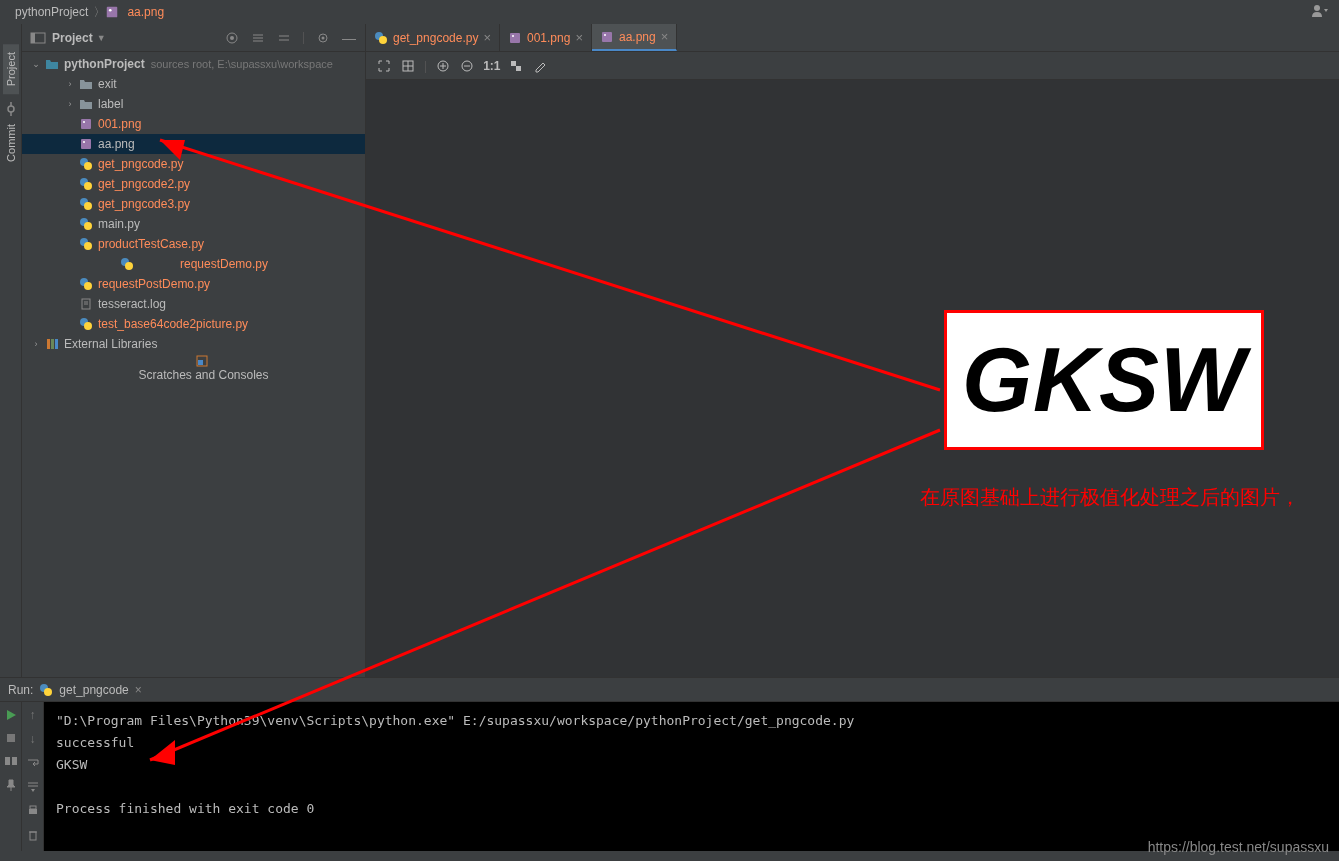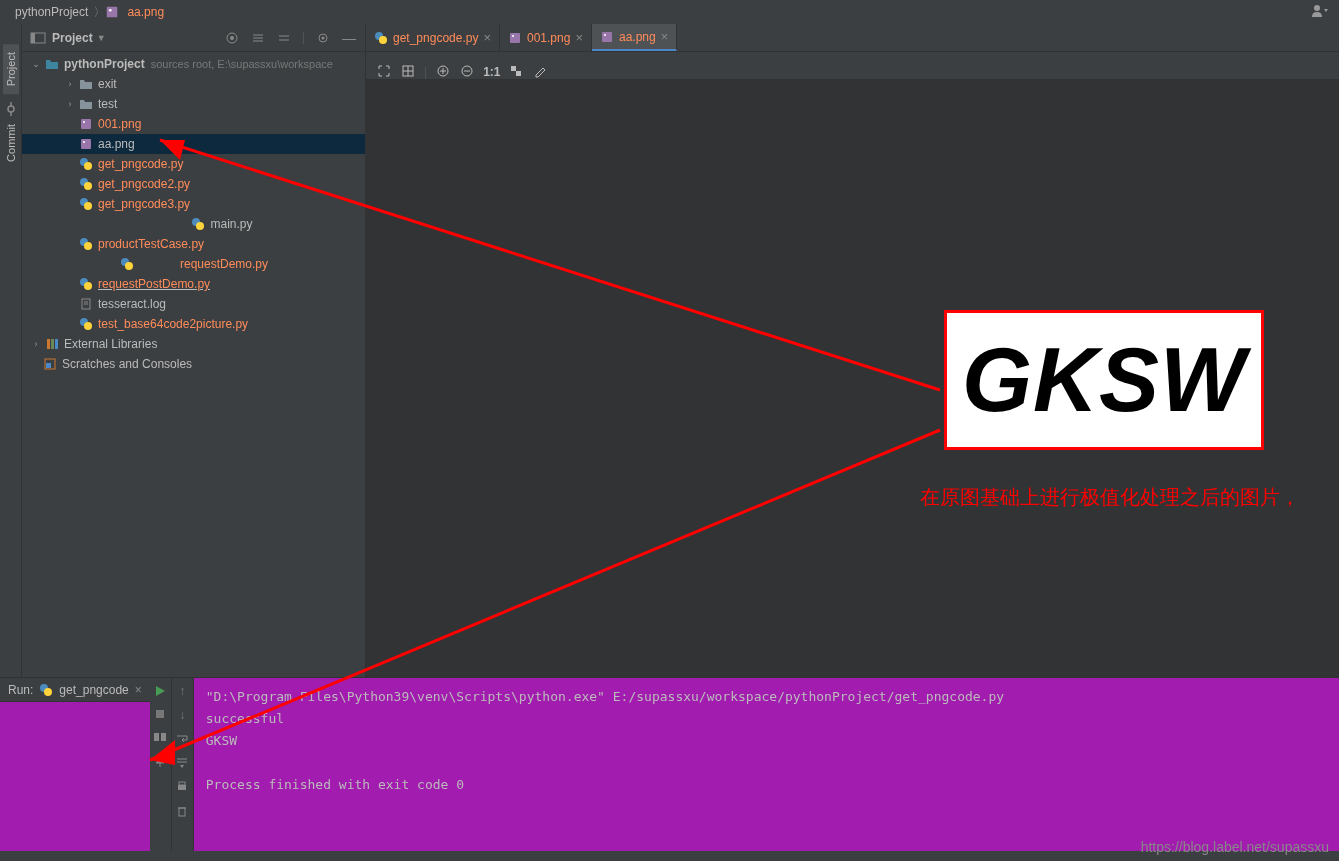--- a/index.html
+++ b/index.html
@@ -34,26 +34,26 @@
 
 .editor-area { flex: 1; background: #2b2b2b; display: flex; flex-direction: column; }
 .tabs { height: 28px; background: #3c3f41; border-bottom: 1px solid #323232; display: flex; align-items: stretch; }
 .tab { display: flex; align-items: center; padding: 0 8px; gap: 5px; border-right: 1px solid #323232; cursor: pointer; }
 .tab.active { background: #4e5254; border-bottom: 2px solid #4a88c7; }
 .tab-label { color: #bbb; }
 .tab-label.orange { color: #ff8c5a; }
 .tab-close { color: #888; font-size: 13px; }
 .file-icon { width: 14px; height: 14px; }
 
-.image-toolbar { height: 28px; background: #3c3f41; border-bottom: 1px solid #323232; display: flex; align-items: flex-end; gap: 8px; padding: 0 10px; color: #bbb; }
+.image-toolbar { height: 28px; background: #3c3f41; border-bottom: 1px solid #323232; display: flex; align-items: center; gap: 8px; padding: 0 10px; color: #bbb; }
 .toolbar-btn { cursor: pointer; width: 16px; height: 16px; display: inline-flex; align-items: center; justify-content: center; }
 
 .image-canvas { flex: 1; background: #313335; position: relative; }
 
-.run-panel { height: 174px; background: #a21caf; border-top: 1px solid #323232; display: flex; }
+.run-panel { height: 174px; background: #000000; border-top: 1px solid #323232; display: flex; flex-direction: column; }
 .run-header { height: 24px; background: #3c3f41; display: flex; align-items: center; padding: 0 8px; gap: 6px; border-bottom: 1px solid #323232; }
 .run-body { flex: 1; display: flex; }
 .run-controls { width: 22px; background: #3c3f41; display: flex; flex-direction: column; align-items: center; padding-top: 6px; gap: 10px; border-right: 1px solid #323232; }
 .run-controls2 { width: 22px; background: #3c3f41; display: flex; flex-direction: column; align-items: center; padding-top: 6px; gap: 10px; border-right: 1px solid #323232; }
 .console { flex: 1; font-family: Consolas, monospace; font-size: 13px; color: #bbb; padding: 8px 12px; line-height: 22px; white-space: pre; }
 
 .overlay-arrow { position: absolute; pointer-events: none; }
 .overlay-text { position: absolute; color: #ff0000; font-size: 20px; pointer-events: none; line-height: 24px; }
 .overlay-img-box { position: absolute; border: 3px solid #ff0000; background: #fff; padding: 0; }
 .overlay-img-text { font-family: Arial; font-size: 90px; font-weight: bold; font-style: italic; color: #000; letter-spacing: 1px; padding: 0 10px; }
@@ -159,21 +159,21 @@
             </span>
             <span class="tree-label">exit</span>
           </div>
           <div class="tree-row" style="padding-left: 42px;">
             <span class="tree-arrow">›</span>
             <span class="tree-icon">
               <svg width="14" height="12">
                 <path d="M1 2 L5 2 L6 4 L13 4 L13 11 L1 11 Z" fill="#87939a"></path>
               </svg>
             </span>
-            <span class="tree-label">test</span>
+            <span class="tree-label">label</span>
           </div>
           <div class="tree-row" style="padding-left: 42px;">
             <span class="tree-arrow"></span>
             <span class="tree-icon">
               <svg width="14" height="14">
                 <rect x="2" y="2" width="10" height="10" fill="#9876aa" rx="1"></rect>
                 <circle cx="5" cy="5" r="1" fill="#fff"></circle>
               </svg>
             </span>
             <span class="tree-label orange">001.png</span>
@@ -211,21 +211,21 @@
           <div class="tree-row" style="padding-left: 42px;">
             <span class="tree-arrow"></span>
             <span class="tree-icon">
               <svg width="14" height="14">
                 <circle cx="5" cy="5" r="4" fill="#4b8bbe"></circle>
                 <circle cx="9" cy="9" r="4" fill="#ffd43b"></circle>
               </svg>
             </span>
             <span class="tree-label orange">get_pngcode3.py</span>
           </div>
-          <div class="tree-row" style="padding-left: 42px; justify-content: center;">
+          <div class="tree-row" style="padding-left: 42px;">
             <span class="tree-arrow"></span>
             <span class="tree-icon">
               <svg width="14" height="14">
                 <circle cx="5" cy="5" r="4" fill="#4b8bbe"></circle>
                 <circle cx="9" cy="9" r="4" fill="#ffd43b"></circle>
               </svg>
             </span>
             <span class="tree-label">main.py</span>
           </div>
           <div class="tree-row" style="padding-left: 42px;">
@@ -241,21 +241,21 @@
           <div class="tree-row" style="padding-left: 42px; gap: 41px;">
             <span class="tree-arrow"></span>
             <span class="tree-icon">
               <svg width="14" height="14">
                 <circle cx="5" cy="5" r="4" fill="#4b8bbe"></circle>
                 <circle cx="9" cy="9" r="4" fill="#ffd43b"></circle>
               </svg>
             </span>
             <span class="tree-label orange">requestDemo.py</span>
           </div>
-          <div class="tree-row" style="padding-left: 42px; text-decoration: underline;">
+          <div class="tree-row" style="padding-left: 42px;">
             <span class="tree-arrow"></span>
             <span class="tree-icon">
               <svg width="14" height="14">
                 <circle cx="5" cy="5" r="4" fill="#4b8bbe"></circle>
                 <circle cx="9" cy="9" r="4" fill="#ffd43b"></circle>
               </svg>
             </span>
             <span class="tree-label orange">requestPostDemo.py</span>
           </div>
           <div class="tree-row" style="padding-left: 42px;">
@@ -284,21 +284,21 @@
         <span class="tree-arrow">›</span>
         <span class="tree-icon">
             <svg width="14" height="14">
               <rect x="2" y="2" width="3" height="10" fill="#cc7832"></rect>
               <rect x="6" y="2" width="3" height="10" fill="#6a8759"></rect>
               <rect x="10" y="2" width="3" height="10" fill="#4a88c7"></rect>
             </svg>
           </span>
         <span class="tree-label">External Libraries</span>
       </div>
-      <div class="tree-row" style="padding-left:20px;">
+      <div class="tree-row" style="padding-left:20px;flex-direction:column;">
         <span class="tree-icon">
             <svg width="14" height="14">
               <rect x="2" y="2" width="10" height="10" fill="none" stroke="#cc7832"></rect>
               <rect x="3" y="6" width="5" height="5" fill="#4a88c7"></rect>
             </svg>
           </span>
         <span class="tree-label">Scratches and Consoles</span>
       </div>
     </div>
   </div>
@@ -461,13 +461,13 @@
 </svg>
 
 <div class="overlay-img-box" style="left:944px;top:310px;width:320px;height:140px;display:flex;align-items:center;justify-content:center;overflow:hidden;">
   <span class="overlay-img-text">GKSW</span>
 </div>
 
 <div class="overlay-text" style="left:920px;top:485px;">
   <div>在原图基础上进行极值化处理之后的图片，</div>
 </div>
 
-<div class="watermark">https://blog.label.net/supassxu</div>
+<div class="watermark">https://blog.test.net/supassxu</div>
 
 </body></html>

